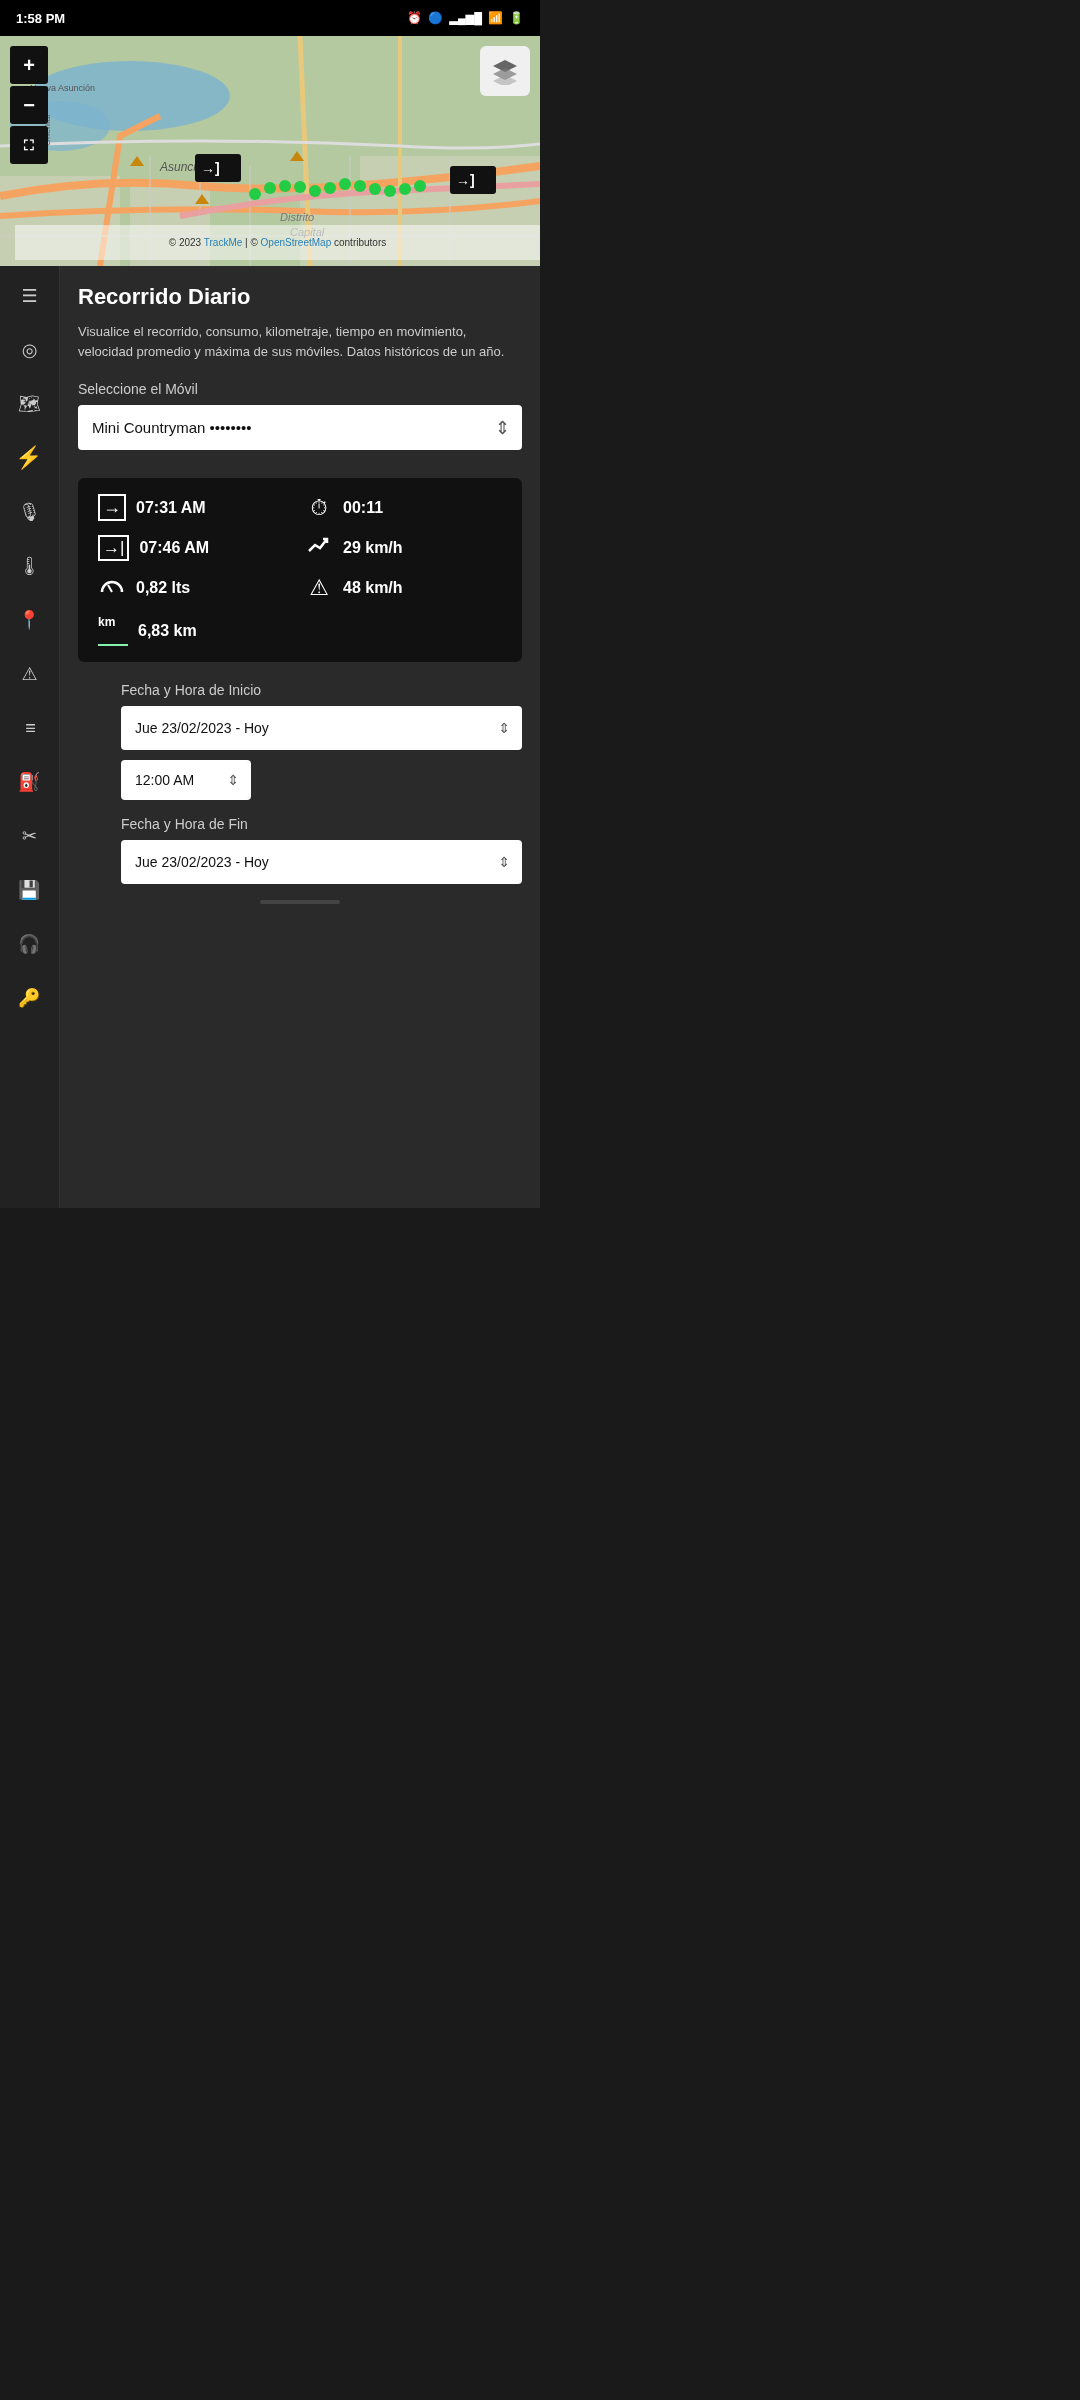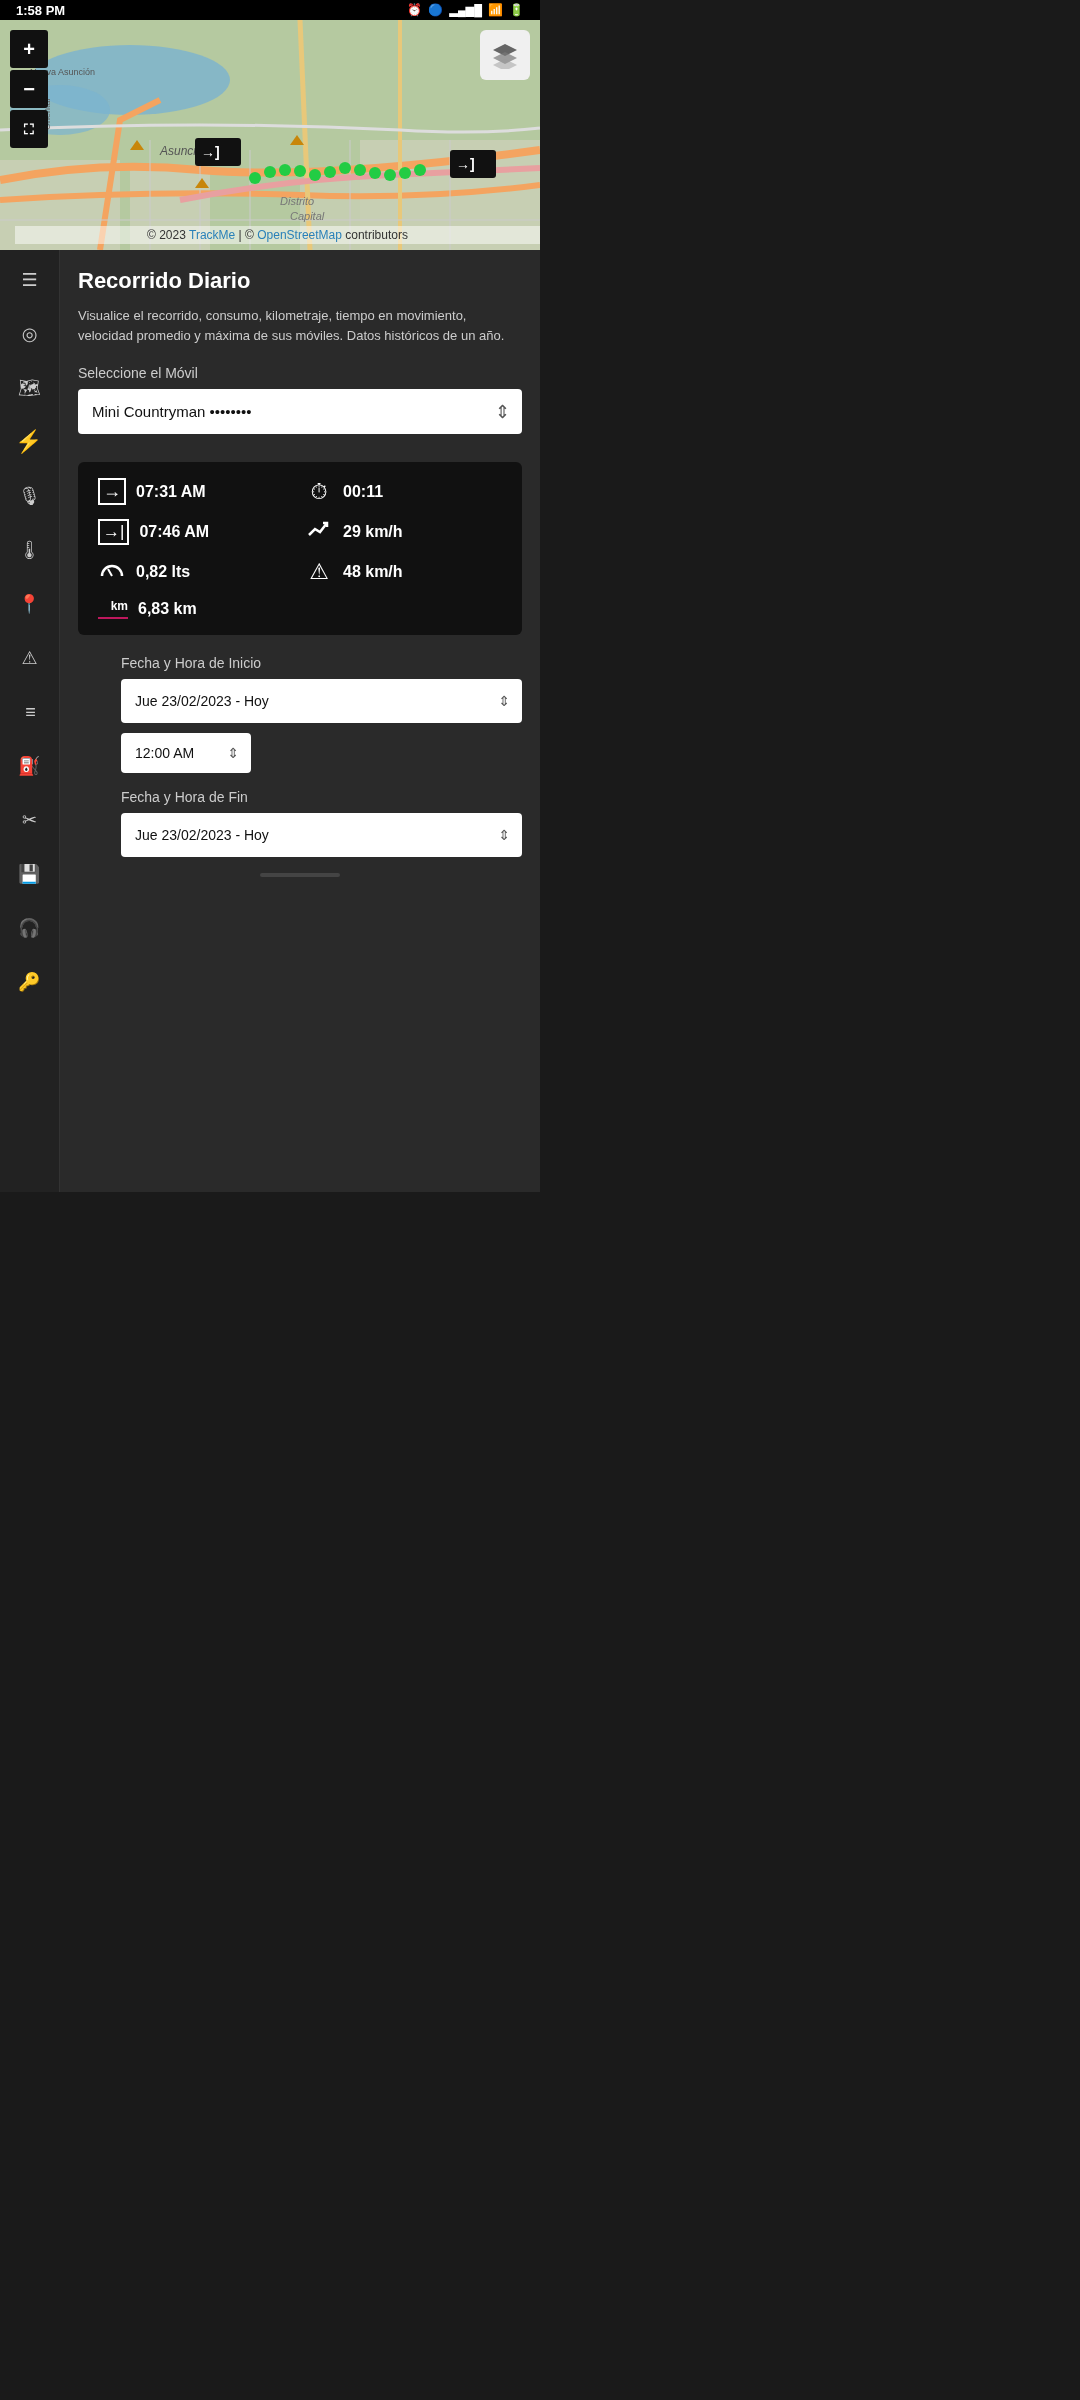--- a/index.html
+++ b/index.html
@@ -17,21 +17,21 @@
     
     .status-bar {
       background: #000;
       color: #fff;
       display: flex;
       justify-content: space-between;
       align-items: center;
       padding: 6px 16px;
       font-size: 13px;
       font-weight: 600;
-      height: 20px;
+      height: 36px;
     }
     .status-right {
       display: flex;
       align-items: center;
       gap: 6px;
       font-size: 12px;
     }
 
     
     .map-container {
@@ -45,24 +45,24 @@
       position: absolute;
       inset: 0;
       width: 100%;
       height: 100%;
     }
     .map-attribution {
       position: absolute;
       bottom: 6px;
       left: 15px; right: 0;
       text-align: center;
-      font-size: 12px;
+      font-size: 10px;
       color: #333;
       background: rgba(255,255,255,0.5);
-      padding: 2px 4px;
+      padding: 12px 4px;
     }
     .map-attribution span.blue { color: #2980b9; }
 
     
     .map-controls {
       position: absolute;
       top: 10px;
       left: 10px;
       display: flex;
       flex-direction: column;
@@ -441,21 +441,21 @@
         </span>
         <span class="stat-value">0,82 lts</span>
       </div>
 
       <div class="stat-item">
         <span class="stat-icon">⚠</span>
         <span class="stat-value">48 km/h</span>
       </div>
 
       <div class="stat-item full-width">
-        <span class="stat-icon" style="font-size:12px; font-weight:bold; border-bottom: 2px solid #be185d; padding-bottom:4px; min-width:30px; text-align:right;">km</span>
+        <span class="stat-icon" style="font-size:12px; font-weight:bold; border-bottom: 2px solid #86efac; padding-bottom:15px; min-width:30px; text-align:left;">km</span>
         <span class="stat-value">6,83 km</span>
       </div>
     </div>
 
     <div class="datetime-section">
       <div class="section-label">Fecha y Hora de Inicio</div>
       <div class="select-wrap-full">
         <select class="select-box" style="font-size:14px;">
           <option>Jue 23/02/2023 - Hoy</option>
         </select>

